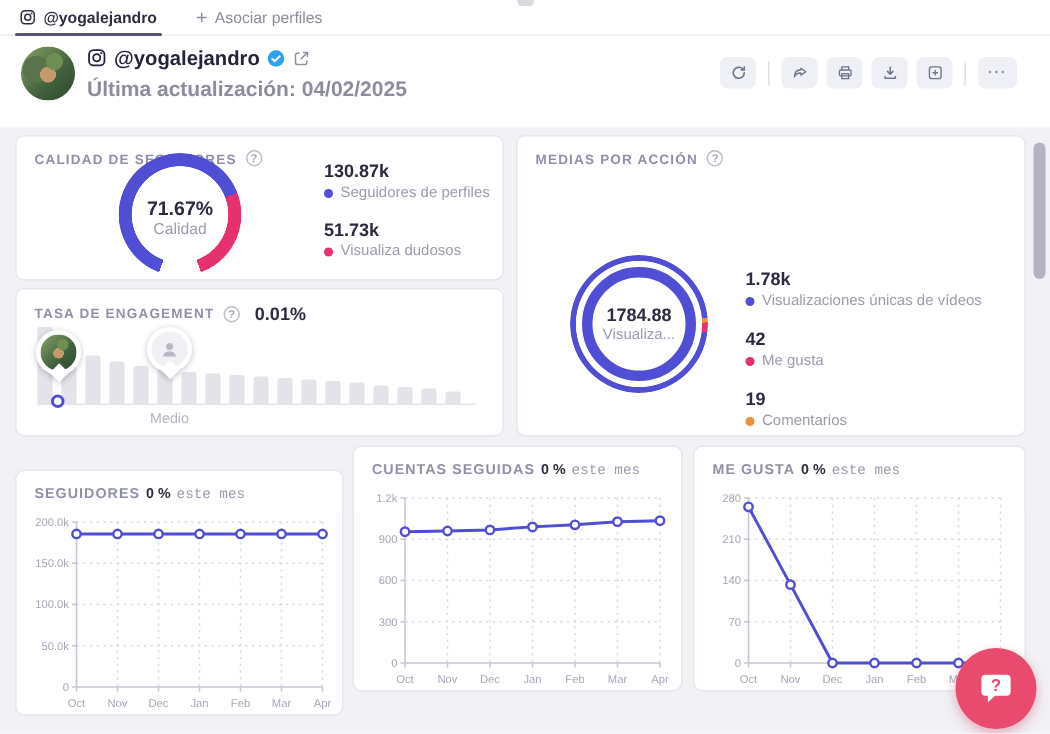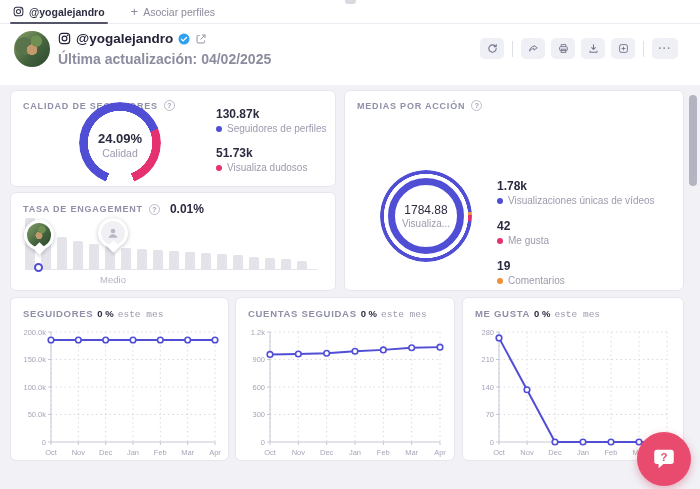--- a/index.html
+++ b/index.html
@@ -39,21 +39,21 @@
   .tbtn svg{width:11px;height:11px;}
   .tbtn.more{width:26px;font-size:10px;letter-spacing:1px;color:#8b8b9e;font-weight:700;line-height:0;}
   .tdiv{width:1px;height:16px;background:#dfdfe8;margin:0 2px;}
 
   
   .dashboard{position:absolute;top:85px;left:0;right:0;bottom:0;background:var(--page_bg,#f1f1f6);}
   .card{position:absolute;background:#fff;border:1px solid var(--card_border,#e6e6ee);border-radius:6px;box-sizing:border-box;}
   #card-calidad{left:10px;top:5px;width:326px;height:97px;}
   #card-tasa{left:10px;top:107px;width:326px;height:99px;}
   #card-medias{left:344px;top:5px;width:340px;height:201px;}
-  #card-seguidores{left:10px;top:212px;width:219px;height:164px;}
+  #card-seguidores{left:10px;top:228px;width:219px;height:164px;}
   #card-cuentas{left:235px;top:212px;width:220px;height:164px;}
   #card-megusta{left:462px;top:212px;width:222px;height:164px;}
 
   .card-title{position:absolute;left:12px;top:9px;display:flex;align-items:center;gap:6px;
       font-size:9px;font-weight:700;letter-spacing:.8px;color:var(--title_gray,#8f8fa8);text-transform:uppercase;}
   .qmark{width:11px;height:11px;border:1px solid #bcbcca;border-radius:50%;color:#a4a4b6;font-size:7.5px;
       display:inline-flex;align-items:center;justify-content:center;font-weight:700;letter-spacing:0;cursor:pointer;box-sizing:border-box;}
   .title-value{font-size:12px;font-weight:700;color:var(--text_dark,#2b2b40);letter-spacing:0;margin-left:4px;}
 
   
@@ -73,21 +73,21 @@
   .leg-label{font-size:10px;color:var(--text_gray,#9b9bae);display:flex;align-items:center;gap:5px;}
   .dot{width:6px;height:6px;border-radius:50%;flex:0 0 auto;}
 
   
   .donut{position:absolute;left:35px;top:79px;width:92px;height:92px;}
   .donut-outer{position:absolute;inset:0;border-radius:50%;
      -webkit-mask:radial-gradient(closest-side,transparent 91%,#000 92%);
              mask:radial-gradient(closest-side,transparent 91%,#000 92%);}
   .donut-inner{position:absolute;inset:8px;border-radius:50%;border:7px solid var(--indigo,#514ed6);box-sizing:border-box;}
   .donut-center{position:absolute;inset:14px;display:flex;flex-direction:column;align-items:center;justify-content:center;}
-  .donut-val{font-size:12px;font-weight:400;color:var(--text_dark,#2b2b40);}
+  .donut-val{font-size:12px;font-weight:700;color:var(--text_dark,#2b2b40);}
   .donut-sub{font-size:10px;color:var(--text_gray,#9b9bae);margin-top:1px;}
 
   
   .ebars{position:absolute;left:14px;bottom:20px;display:flex;align-items:flex-end;gap:6px;z-index:1;}
   .ebar{width:10px;background:var(--bar_gray,#e3e3e9);border-radius:1.5px;}
   .ebaseline{position:absolute;left:14px;right:18px;bottom:20px;height:1px;background:#e4e4ec;z-index:0;}
   .pin{position:absolute;width:34px;text-align:center;z-index:3;}
   .pin-circle{width:30px;height:30px;border-radius:50%;border:3px solid #fff;box-sizing:border-box;margin:0 auto;
       box-shadow:0 1px 4px rgba(40,40,60,.28);display:flex;align-items:center;justify-content:center;}
   .pin-tail{width:9px;height:9px;background:#fff;transform:rotate(45deg);margin:-6px auto 0;
@@ -211,21 +211,21 @@
   <div class="dashboard">
 
     <div class="card" id="card-calidad">
       <div class="card-title">
         <span>CALIDAD DE SEGUIDORES</span>
         <span class="qmark">?</span>
       </div>
       <div class="gauge">
         <div class="gauge-arc" id="gauge-arc" style="background: conic-gradient(from 200deg, rgb(81, 78, 214) 0deg, rgb(81, 78, 214) 229.344deg, rgb(229, 49, 111) 229.344deg, rgb(229, 49, 111) 320deg, transparent 320deg, transparent 360deg);"></div>
         <div class="gauge-center">
-          <span class="gauge-val">24.09%</span>
+          <span class="gauge-val">71.67%</span>
           <span class="gauge-sub">Calidad</span>
         </div>
       </div>
       <div class="legend">
         <div class="leg-item">
           <span class="leg-val">130.87k</span>
           <span class="leg-label">
               <span class="dot" style="background: rgb(81, 78, 214);"></span>
               <span>Seguidores de perfiles</span>
             </span>

